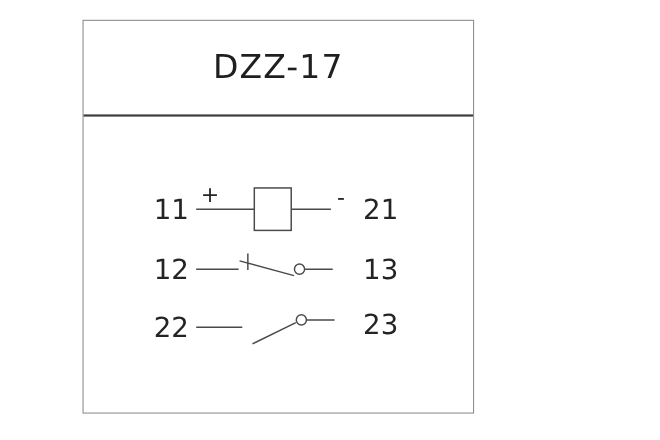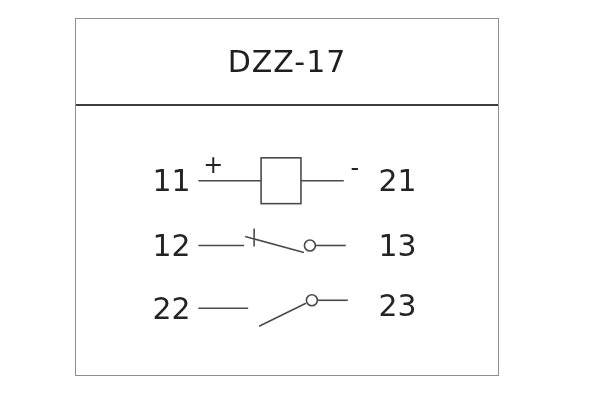--- a/index.html
+++ b/index.html
@@ -14,21 +14,21 @@
     position: relative;
     width: 600px;
     height: 400px;
     background: #ffffff;
     overflow: hidden;
   }
   .relay-box {
     position: absolute;
     left: 75px;
     top: 18px;
-    width: 424px;
+    width: 356px;
     height: 358px;
     border: 1px solid #8f8f8f;
     background: #ffffff;
     box-sizing: border-box;
   }
   .title-section {
     height: 85px;
     border-bottom: 2px solid #3d3d3d;
     display: flex;
     align-items: center;

